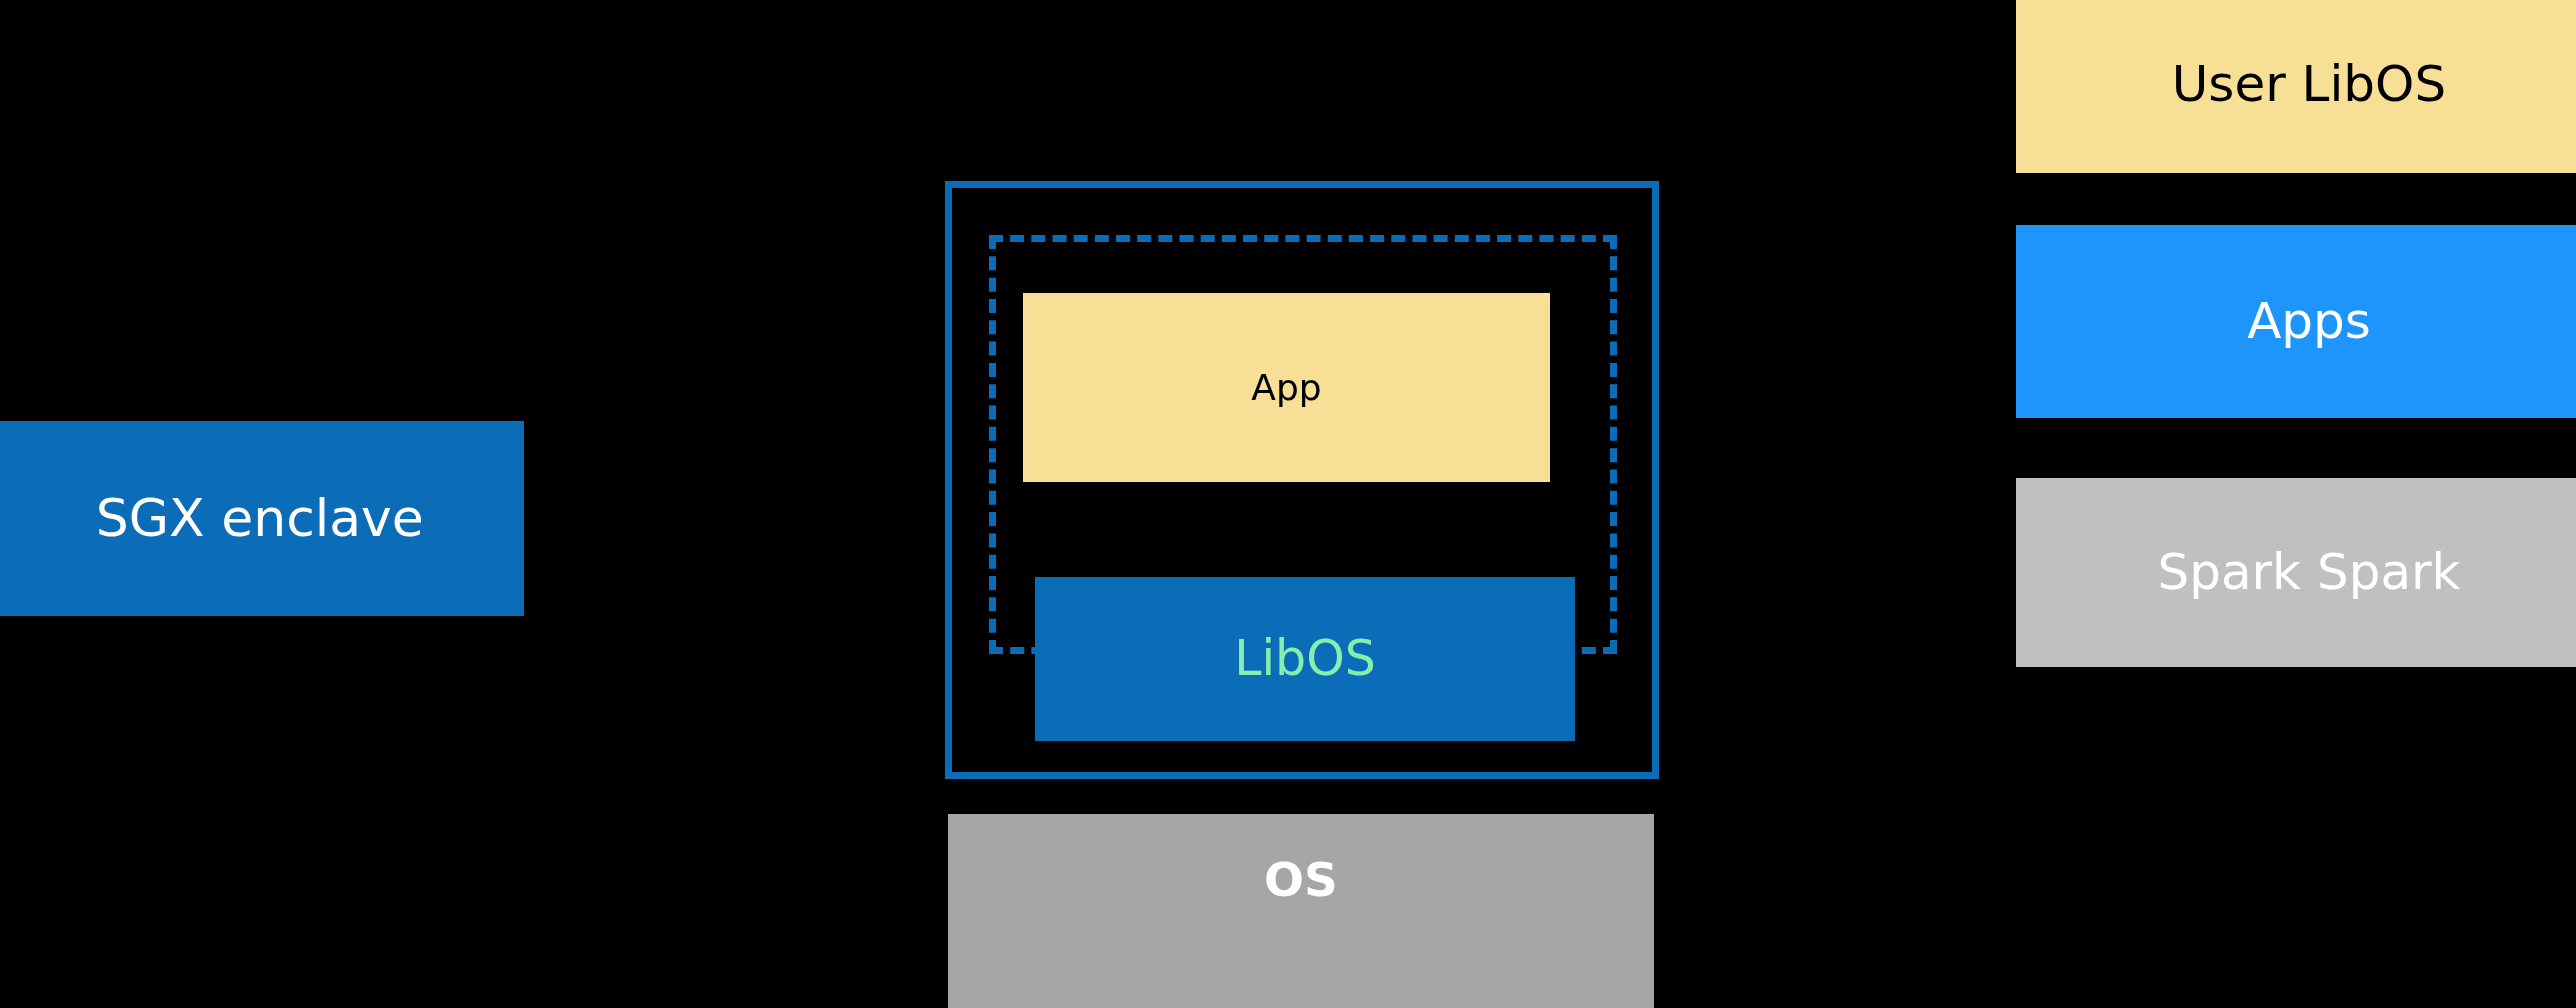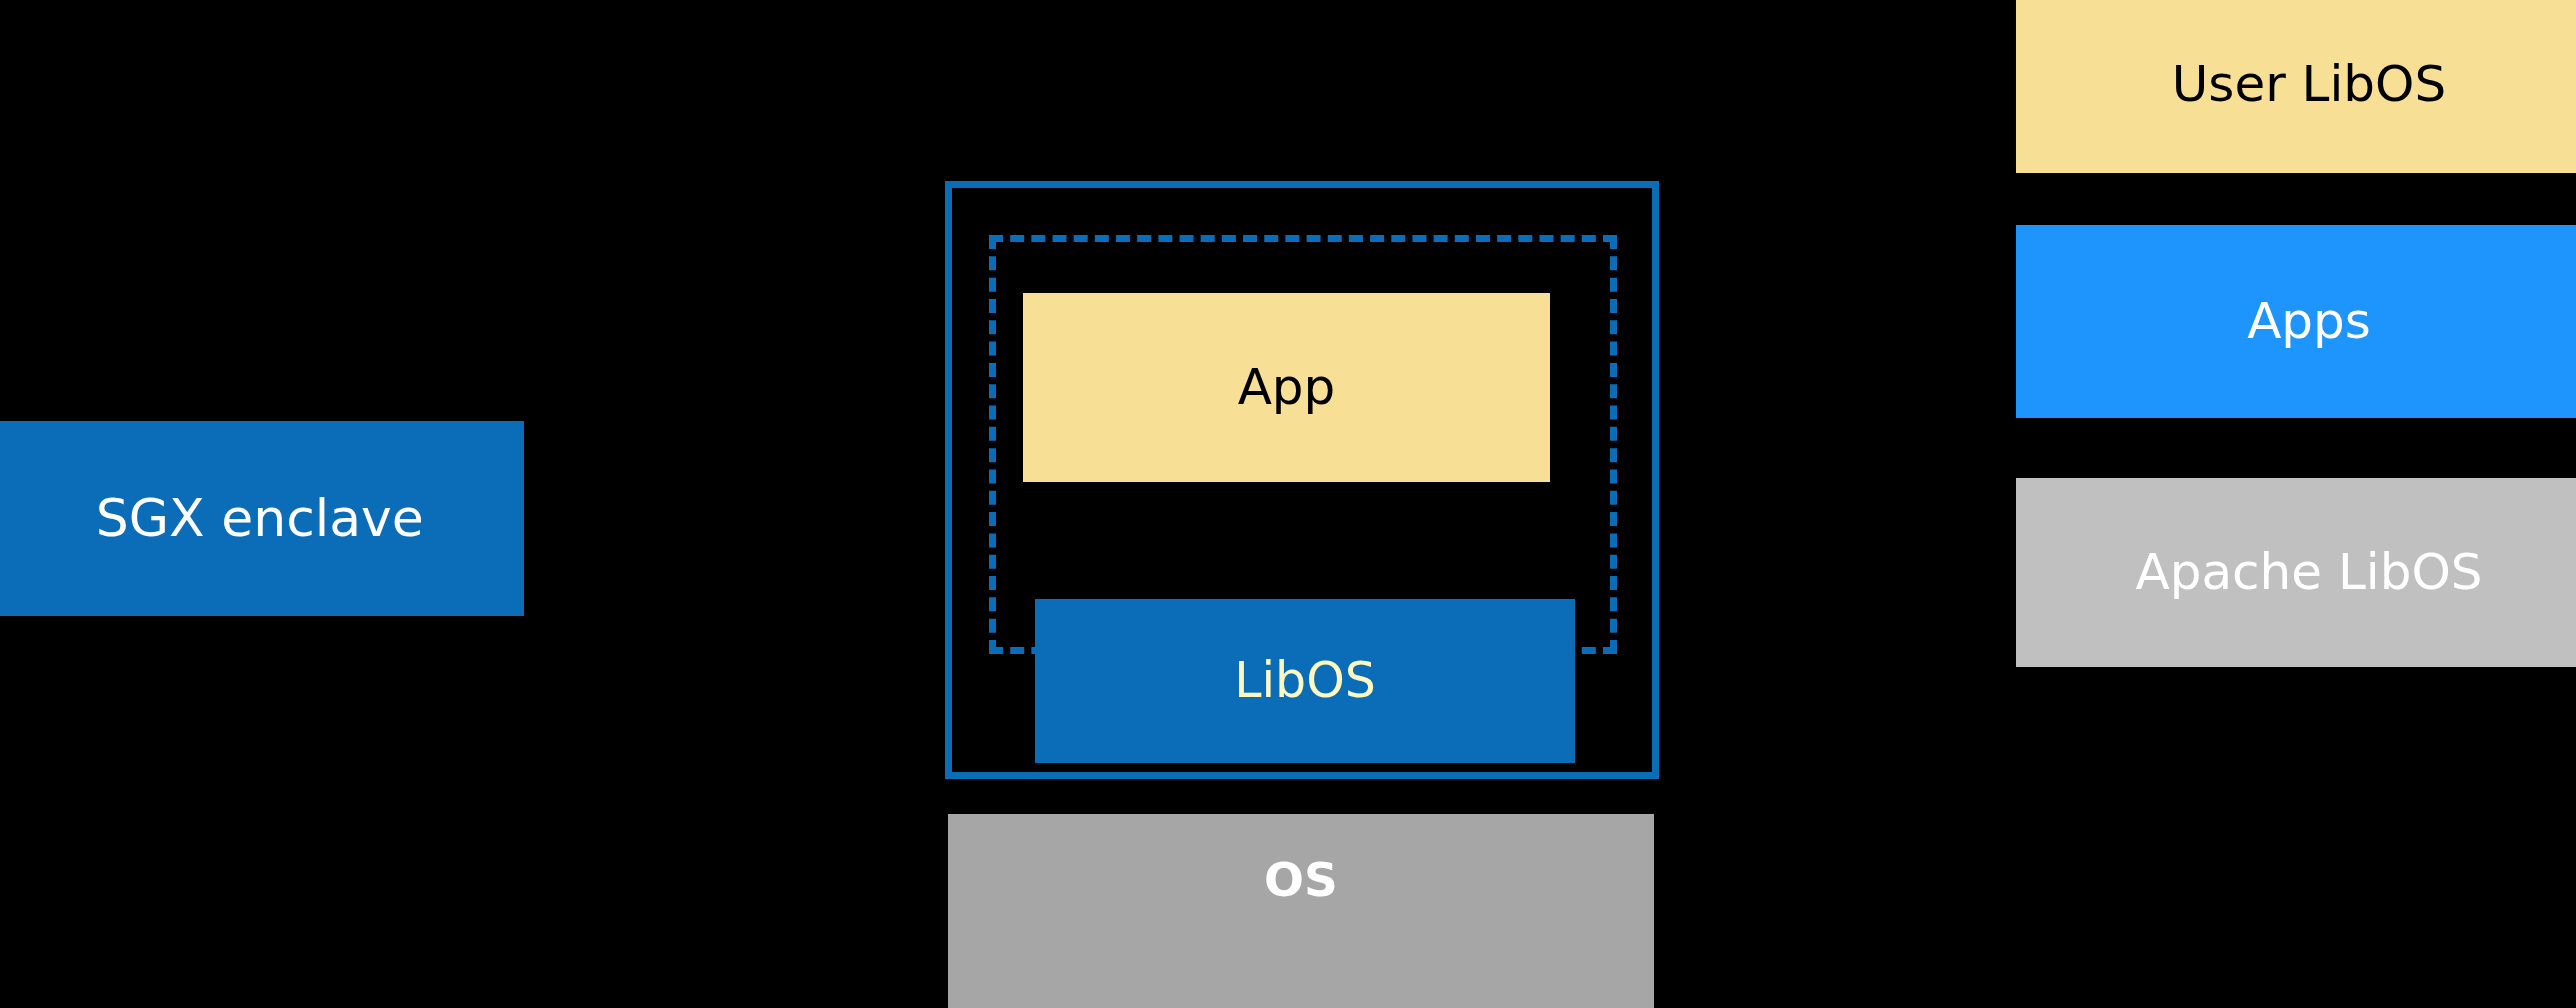--- a/index.html
+++ b/index.html
@@ -58,33 +58,32 @@
   }
 
   
   #app-box {
     left: 1023px;
     top: 293px;
     width: 527px;
     height: 189px;
     background: #F8DF96;
     color: #000000;
-    font-size: 50px;
+    font-size: 36px;
   }
 
   
   #libos-box {
     left: 1035px;
     top: 577px;
     width: 540px;
     height: 164px;
     background: #0B6CB8;
-    color: #fef9c3;
+    color: #86efac;
     font-size: 49px;
-    margin-top: 22px;
   }
 
   
   #os-box {
     left: 948px;
     top: 814px;
     width: 706px;
     height: 218px;
     background: #A6A6A6;
     color: #FFFFFF;
@@ -176,17 +175,17 @@
 
   <div class="box" id="user-apps-box">
     <span>User LibOS</span>
   </div>
 
   <div class="box" id="bigdl-box">
     <span>Apps</span>
   </div>
 
   <div class="box" id="apache-spark-box">
-    <span>Apache LibOS</span>
+    <span>Spark Spark</span>
   </div>
 
 </div>
 
 
 </body></html>

